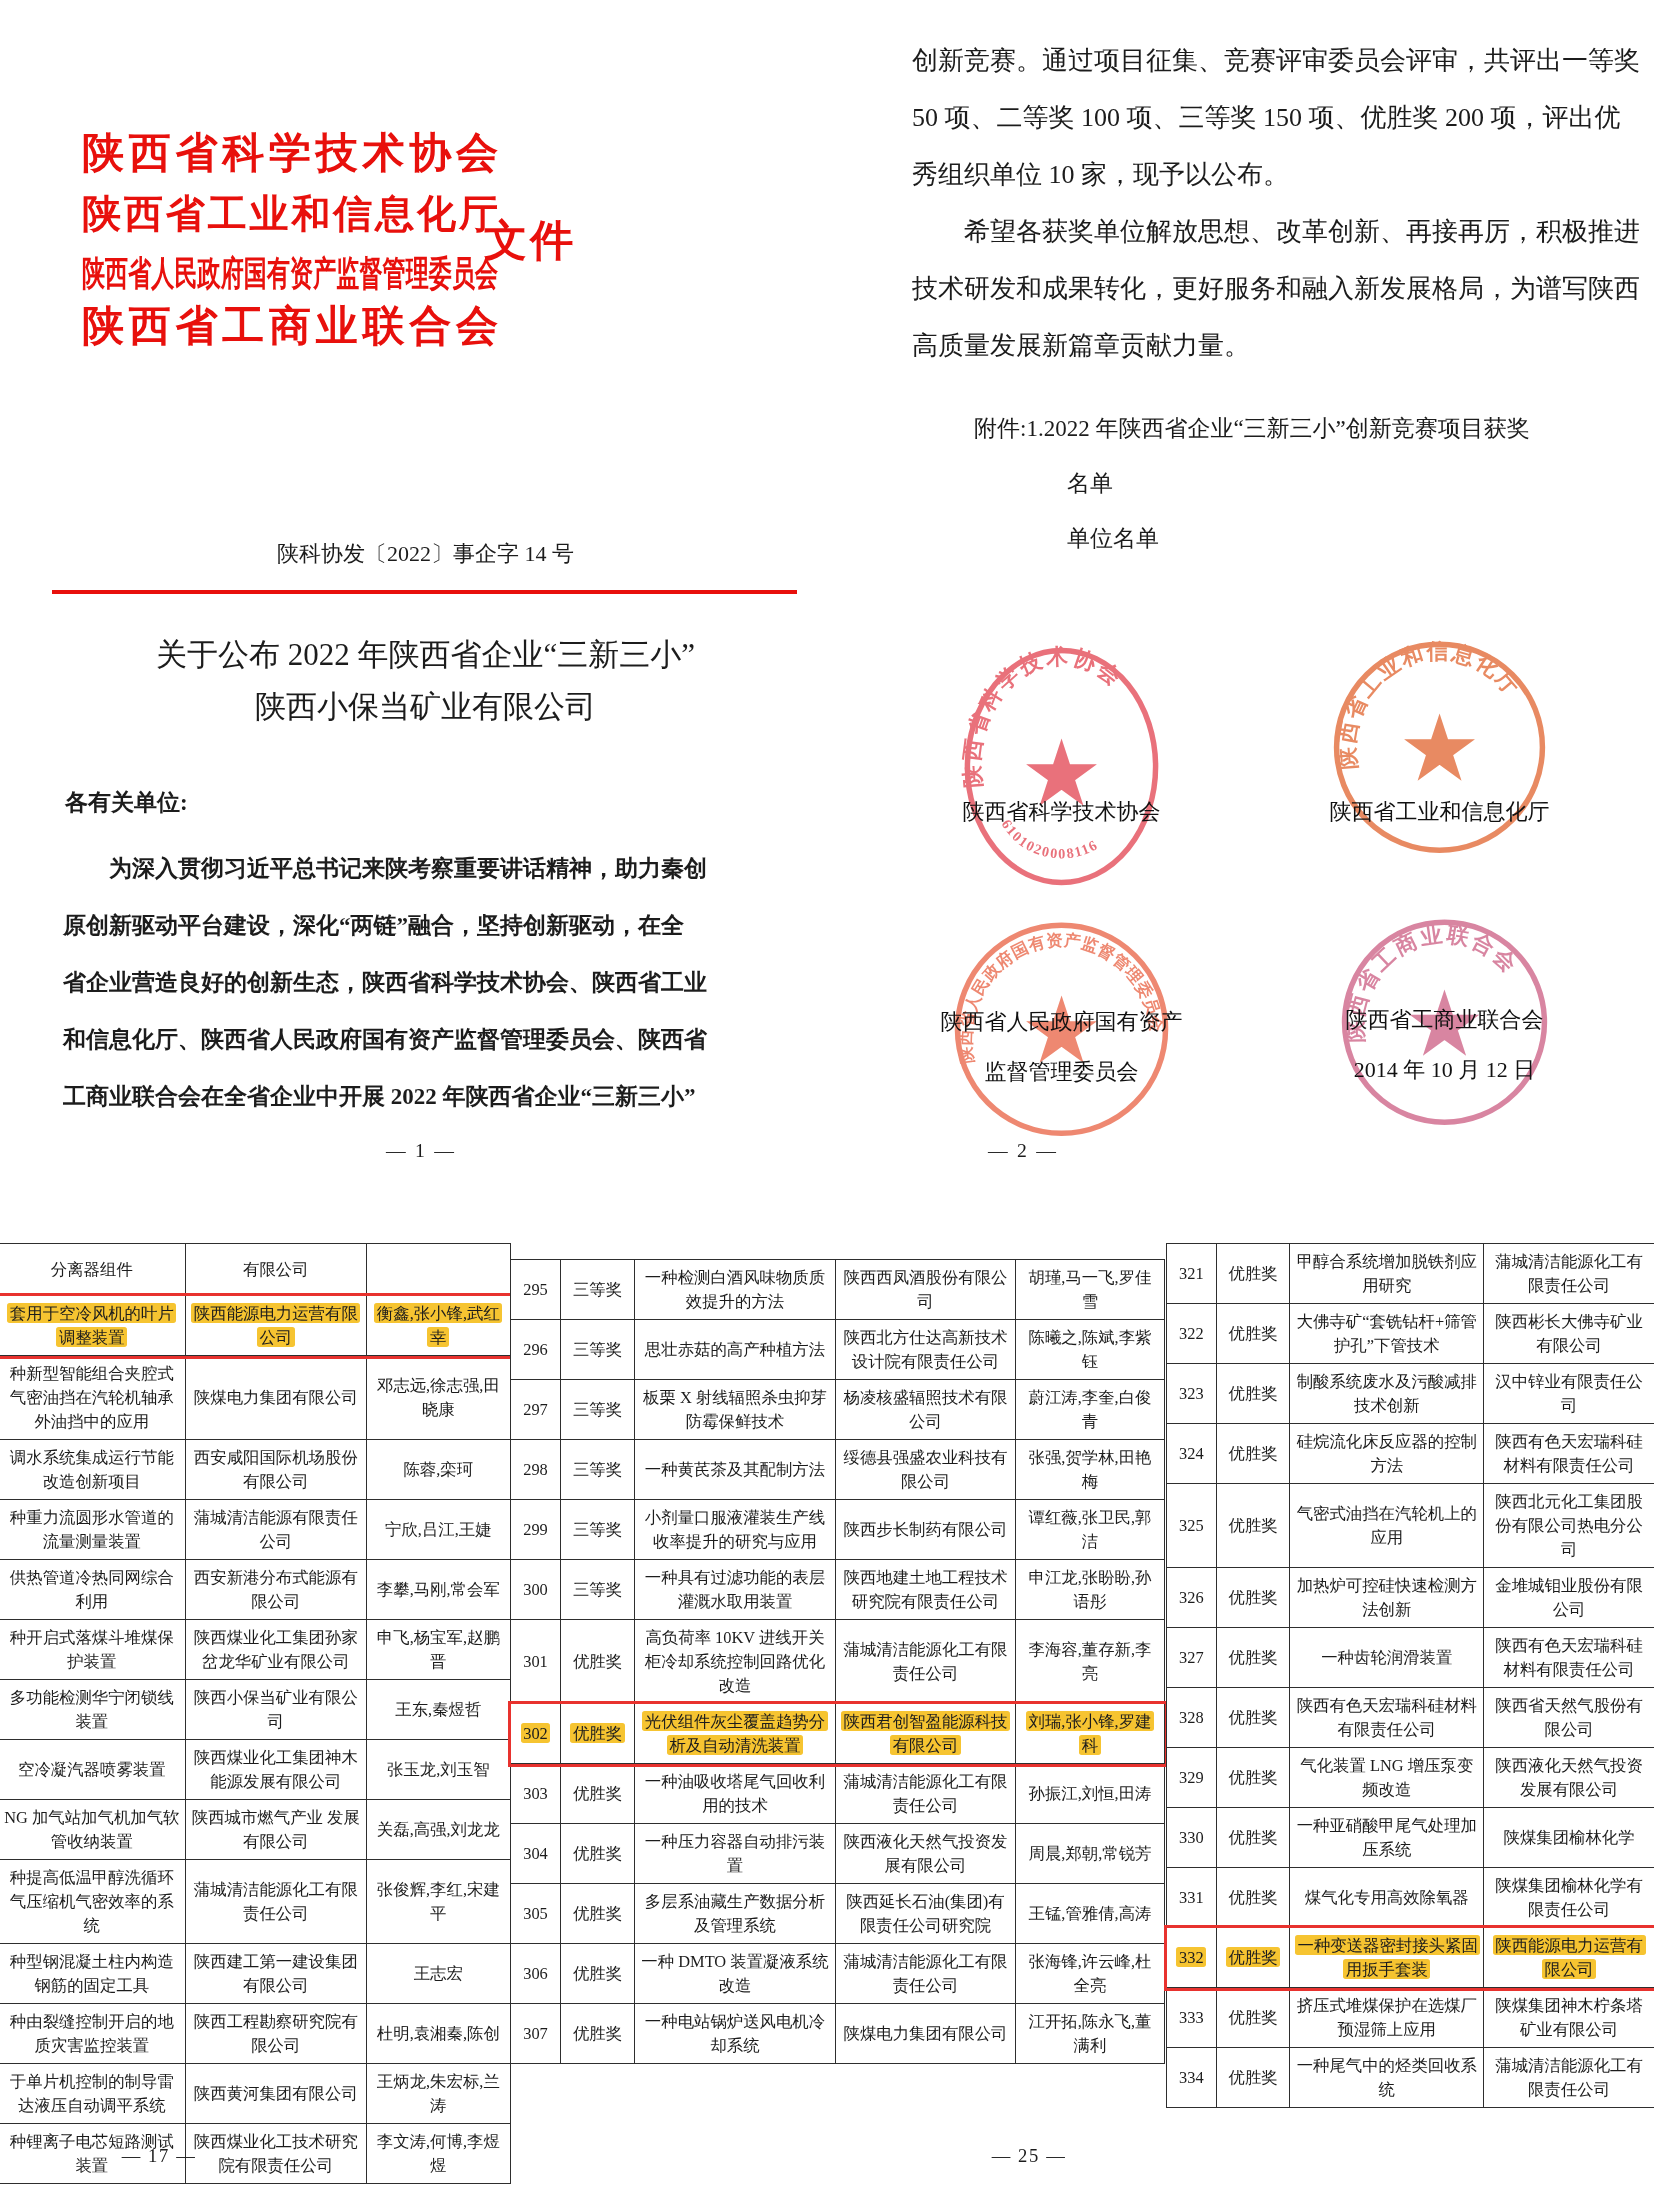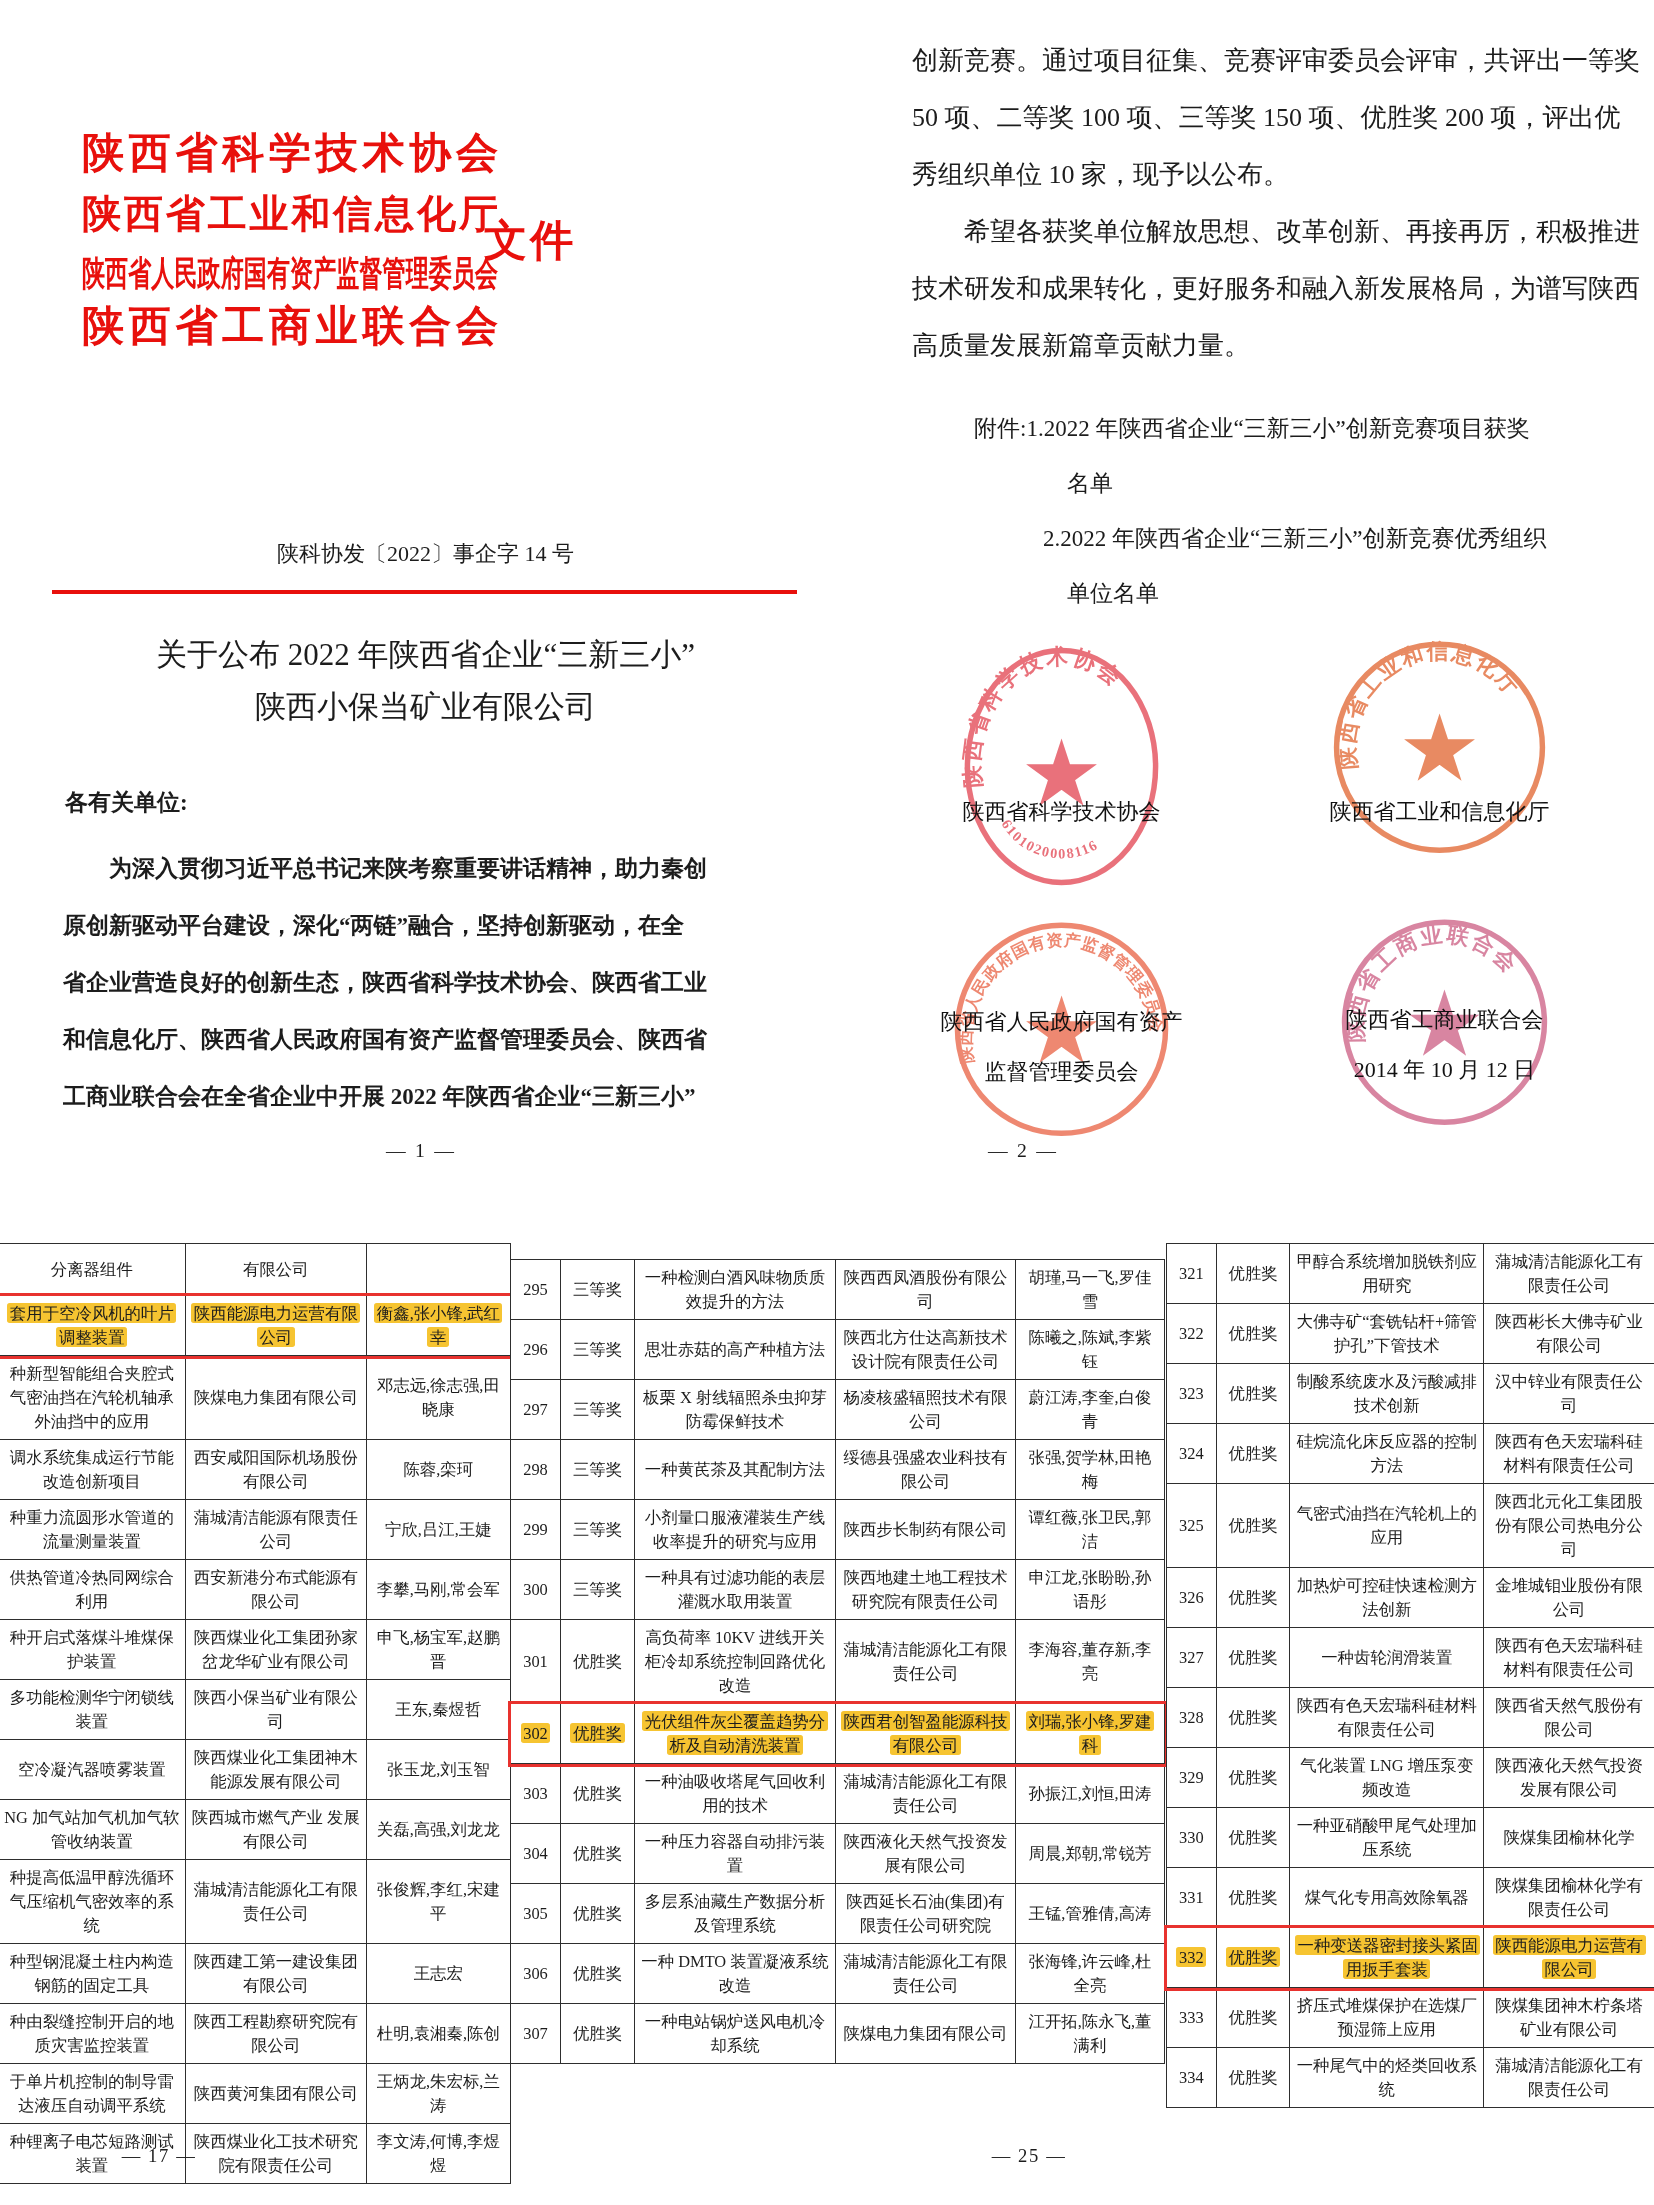--- a/index.html
+++ b/index.html
@@ -89,21 +89,20 @@
       <div class="pline">50 项、二等奖 100 项、三等奖 150 项、优胜奖 200 项，评出优</div>
       <div class="pline">秀组织单位 10 家，现予以公布。</div>
       <div class="pline">　　希望各获奖单位解放思想、改革创新、再接再厉，积极推进</div>
       <div class="pline">技术研发和成果转化，更好服务和融入新发展格局，为谱写陕西</div>
       <div class="pline">高质量发展新篇章贡献力量。</div>
     </div>
 
   <div class="attach">
     <div class="aline">附件:1.2022 年陕西省企业“三新三小”创新竞赛项目获奖</div>
     <div class="aline a-ind1">名单</div>
-    <div class="aline a-ind2">2.2022 年陕西省企业“三新三小”创新竞赛优秀组织</div>
     <div class="aline a-ind1">单位名单</div>
   </div>
 
   <svg class="seal" style="left:952px;top:627px;" width="219" height="279" viewBox="0 0 400 510">
     <defs>
         <path id="arc1" d="M 55 300 A 150 185 0 1 1 345 300"></path>
         <path id="arc1b" d="M 85 350 A 125 120 0 0 0 315 350"></path>
       </defs>
     <ellipse cx="200" cy="255" rx="172" ry="212" fill="none" stroke="#e4525e" stroke-width="10"></ellipse>
     <text font-size="40" fill="#e4525e" letter-spacing="6"><textPath href="#arc1" startOffset="8">陕西省科学技术协会</textPath></text>

